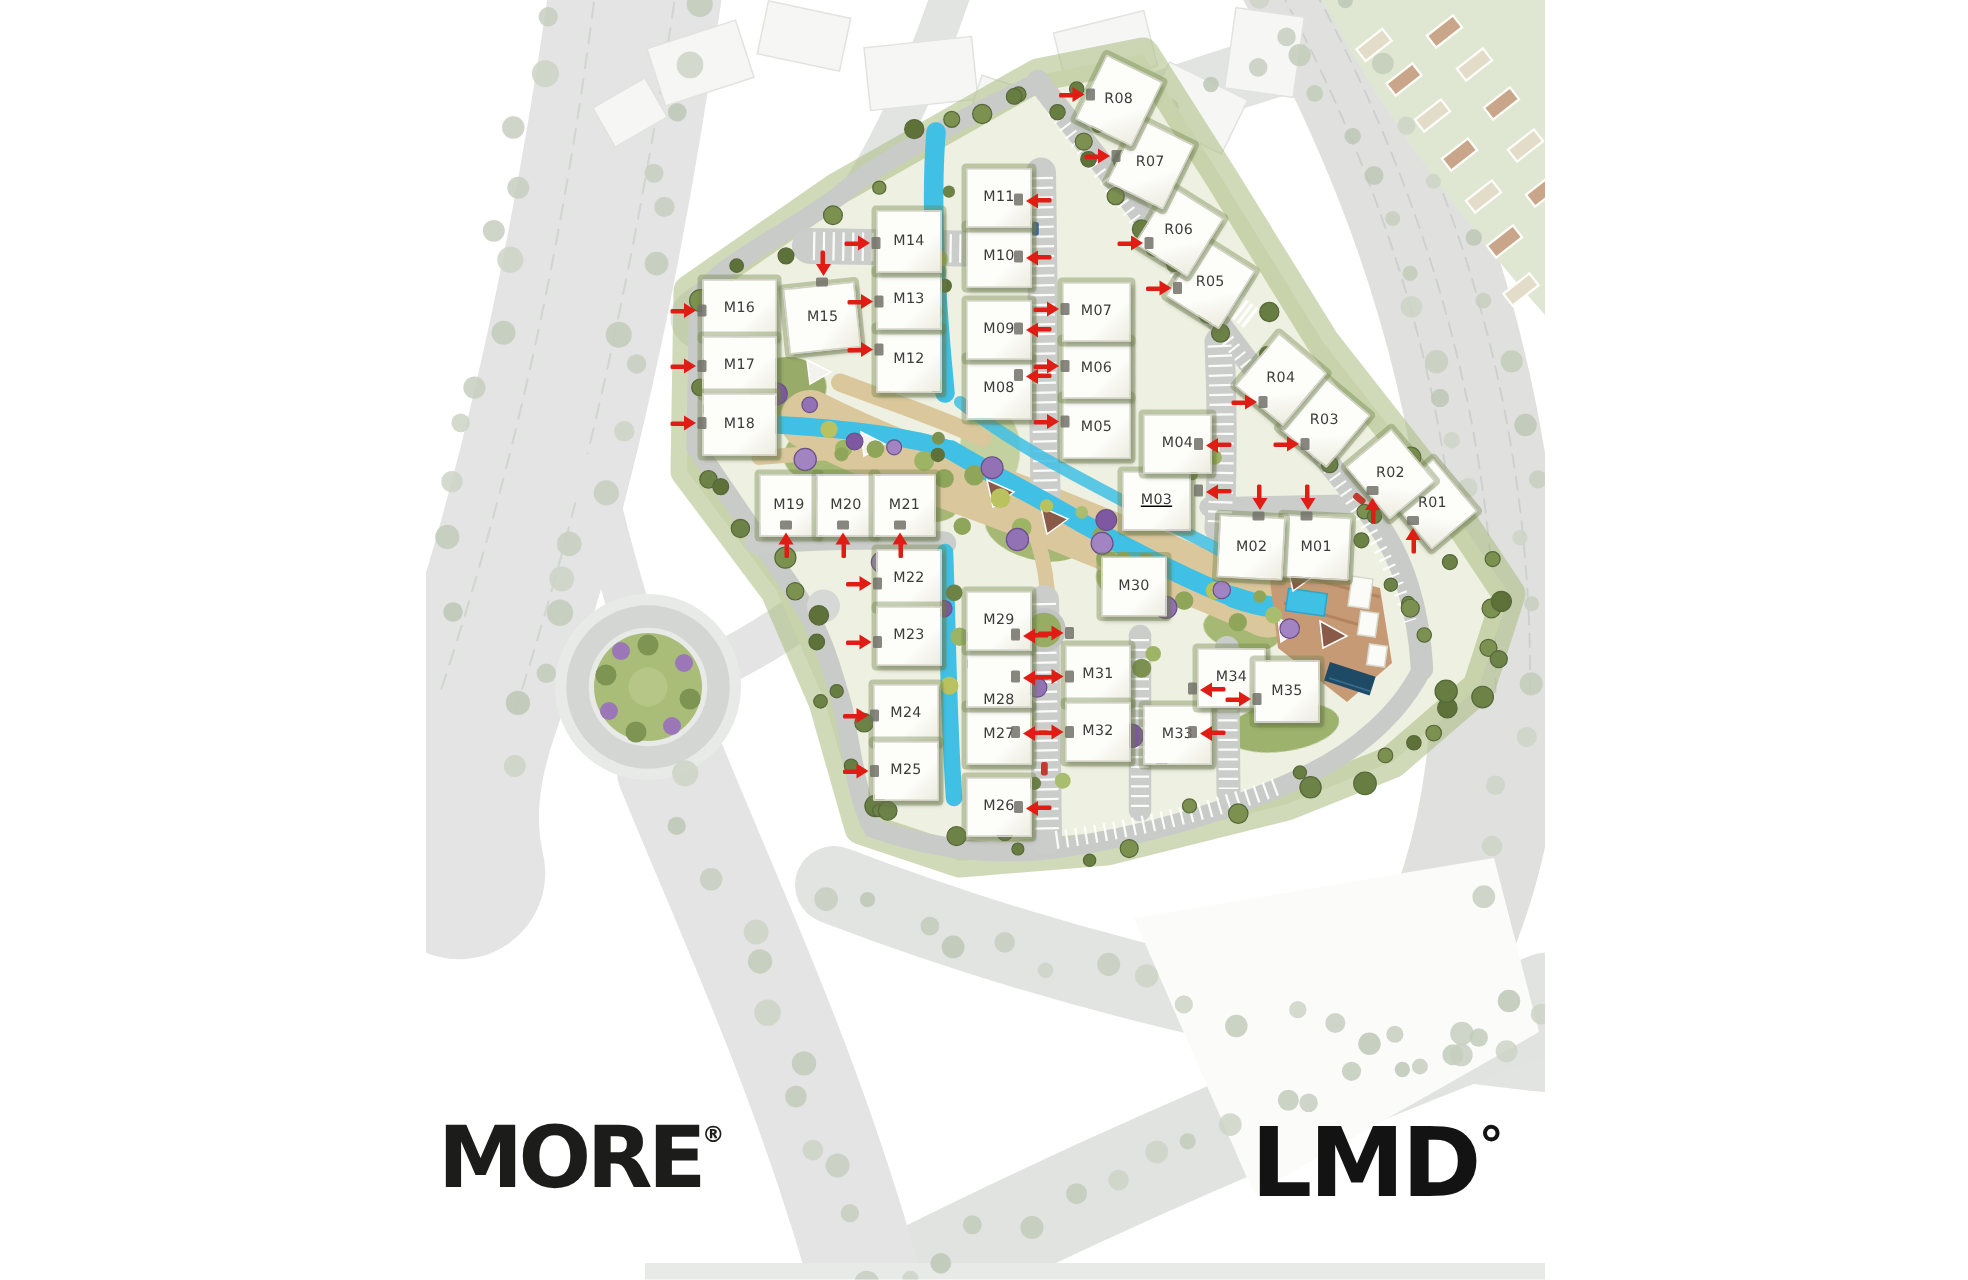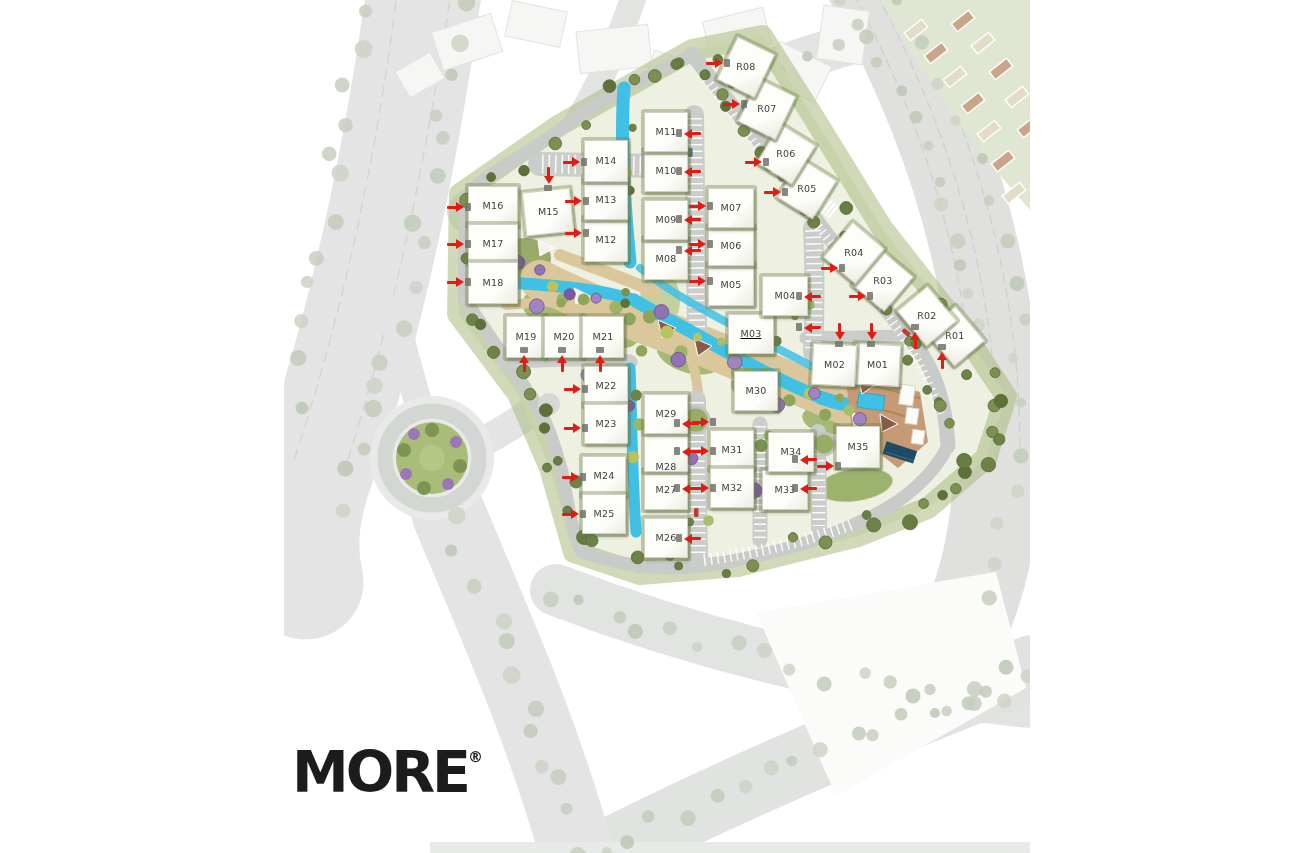--- a/index.html
+++ b/index.html
@@ -496,21 +496,21 @@
         <i class="head"></i>
       </div>
       <div class="bld" style="left: 812px; top: 344px; width: 42px; height: 40px; transform: rotate(3deg);">
         <span class="bld-label" style="transform: rotate(-3deg);">M02</span>
       </div>
       <div class="entry-stub" style="left: 835px; top: 341px; width: 8px; height: 6px;"></div>
       <div class="entry-arrow" style="left: 831px; top: 326px; transform: rotate(90deg);">
         <i class="shaft"></i>
         <i class="head"></i>
       </div>
-      <div class="bld" style="left: 728px; top: 314px; width: 44px; height: 38px; text-decoration: underline;">
+      <div class="bld" style="left: 748px; top: 314px; width: 44px; height: 38px; text-decoration: underline;">
         <span class="bld-label">M03</span>
       </div>
       <div class="entry-stub" style="left: 796px; top: 323px; width: 6px; height: 8px;"></div>
       <div class="entry-arrow" style="left: 804px; top: 322px; transform: rotate(180deg);">
         <i class="shaft"></i>
         <i class="head"></i>
       </div>
       <div class="bld" style="left: 762px; top: 276px; width: 44px; height: 38px;">
         <span class="bld-label">M04</span>
       </div>
@@ -744,29 +744,29 @@
         <i class="head"></i>
       </div>
       <div class="bld" style="left: 762px; top: 470px; width: 44px; height: 38px;">
         <span class="bld-label">M33</span>
       </div>
       <div class="entry-stub" style="left: 792px; top: 484px; width: 6px; height: 8px;"></div>
       <div class="entry-arrow" style="left: 800px; top: 483px; transform: rotate(180deg);">
         <i class="shaft"></i>
         <i class="head"></i>
       </div>
-      <div class="bld" style="left: 768px; top: 432px; width: 44px; height: 38px;">
+      <div class="bld" style="left: 798px; top: 432px; width: 44px; height: 38px;">
         <span class="bld-label">M34</span>
       </div>
       <div class="entry-stub" style="left: 792px; top: 455px; width: 6px; height: 8px;"></div>
       <div class="entry-arrow" style="left: 800px; top: 454px; transform: rotate(180deg);">
         <i class="shaft"></i>
         <i class="head"></i>
       </div>
-      <div class="bld" style="left: 836px; top: 426px; width: 42px; height: 40px; text-align: right;">
+      <div class="bld" style="left: 836px; top: 440px; width: 42px; height: 40px; text-align: right;">
         <span class="bld-label">M35</span>
       </div>
       <div class="entry-stub" style="left: 835px; top: 462px; width: 6px; height: 8px;"></div>
       <div class="entry-arrow" style="left: 817px; top: 461px; transform: rotate(0deg);">
         <i class="shaft"></i>
         <i class="head"></i>
       </div>
       <div class="bld" style="left: 932px; top: 316px; width: 44px; height: 38px; transform: rotate(50deg);">
         <span class="bld-label" style="transform: rotate(-50deg);">R01</span>
       </div>
@@ -830,14 +830,15 @@
       <div class="entry-arrow" style="left: 706px; top: 58px; transform: rotate(0deg);">
         <i class="shaft"></i>
         <i class="head"></i>
       </div>
     </div>
 
 <div class="logo-more">
   <div class="word"><span>MORE</span><span class="reg">®</span></div>
 </div>
 
+<div class="logo-lmd"><span>LMD</span><span class="deg">°</span></div>
 
 </div>
 
 </body></html>

